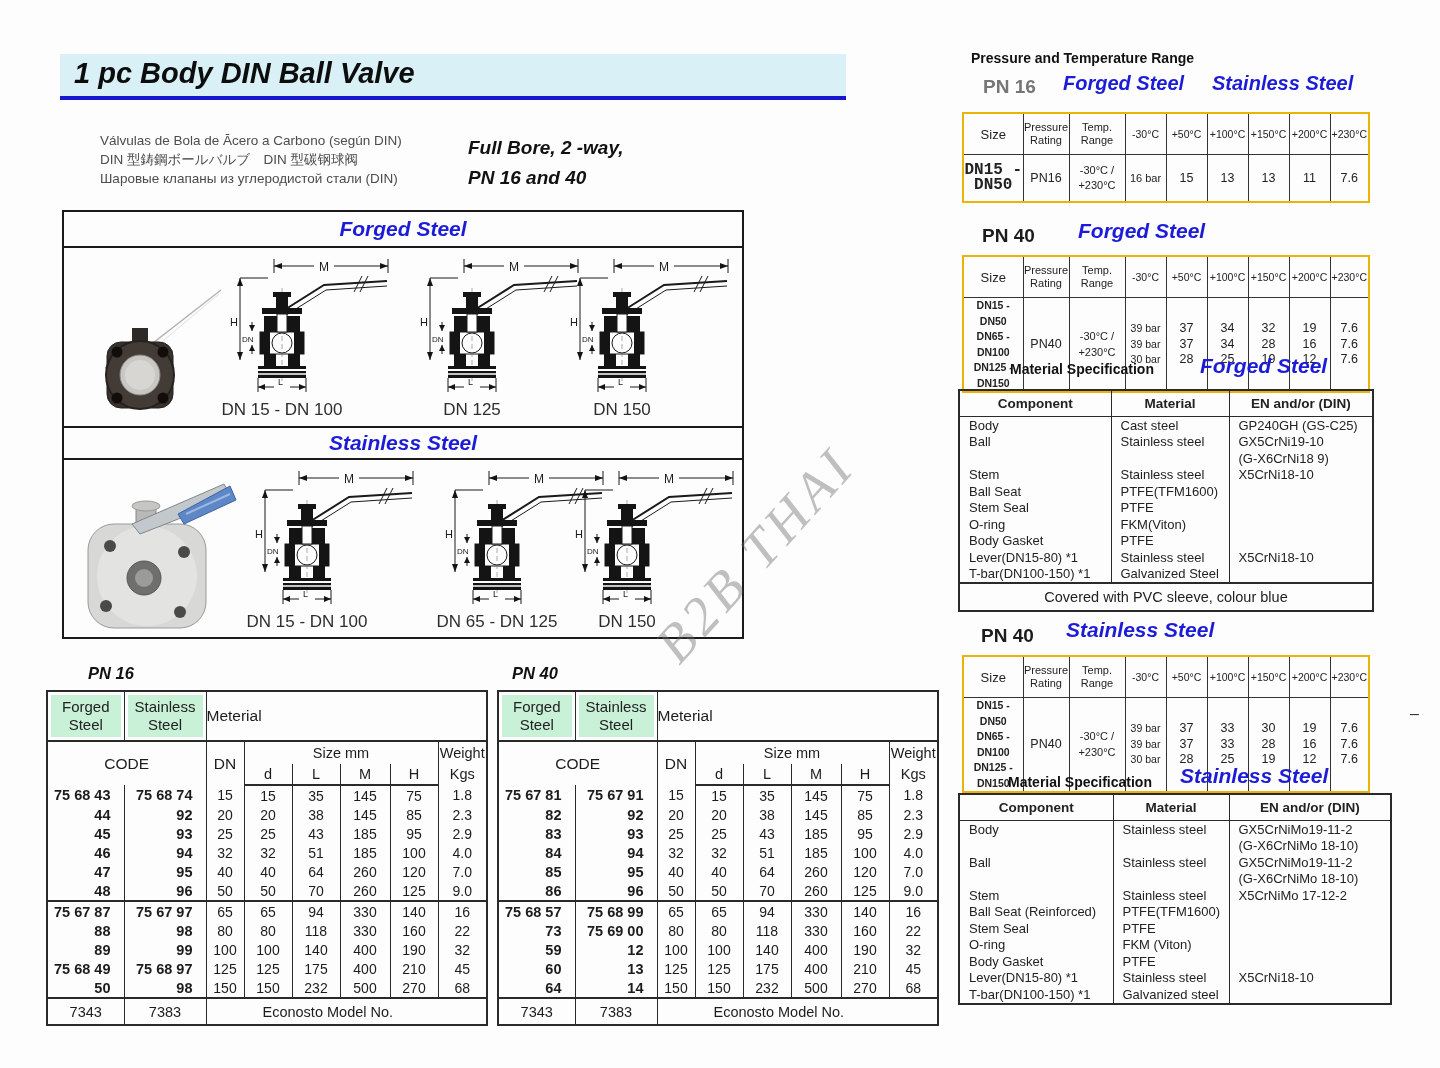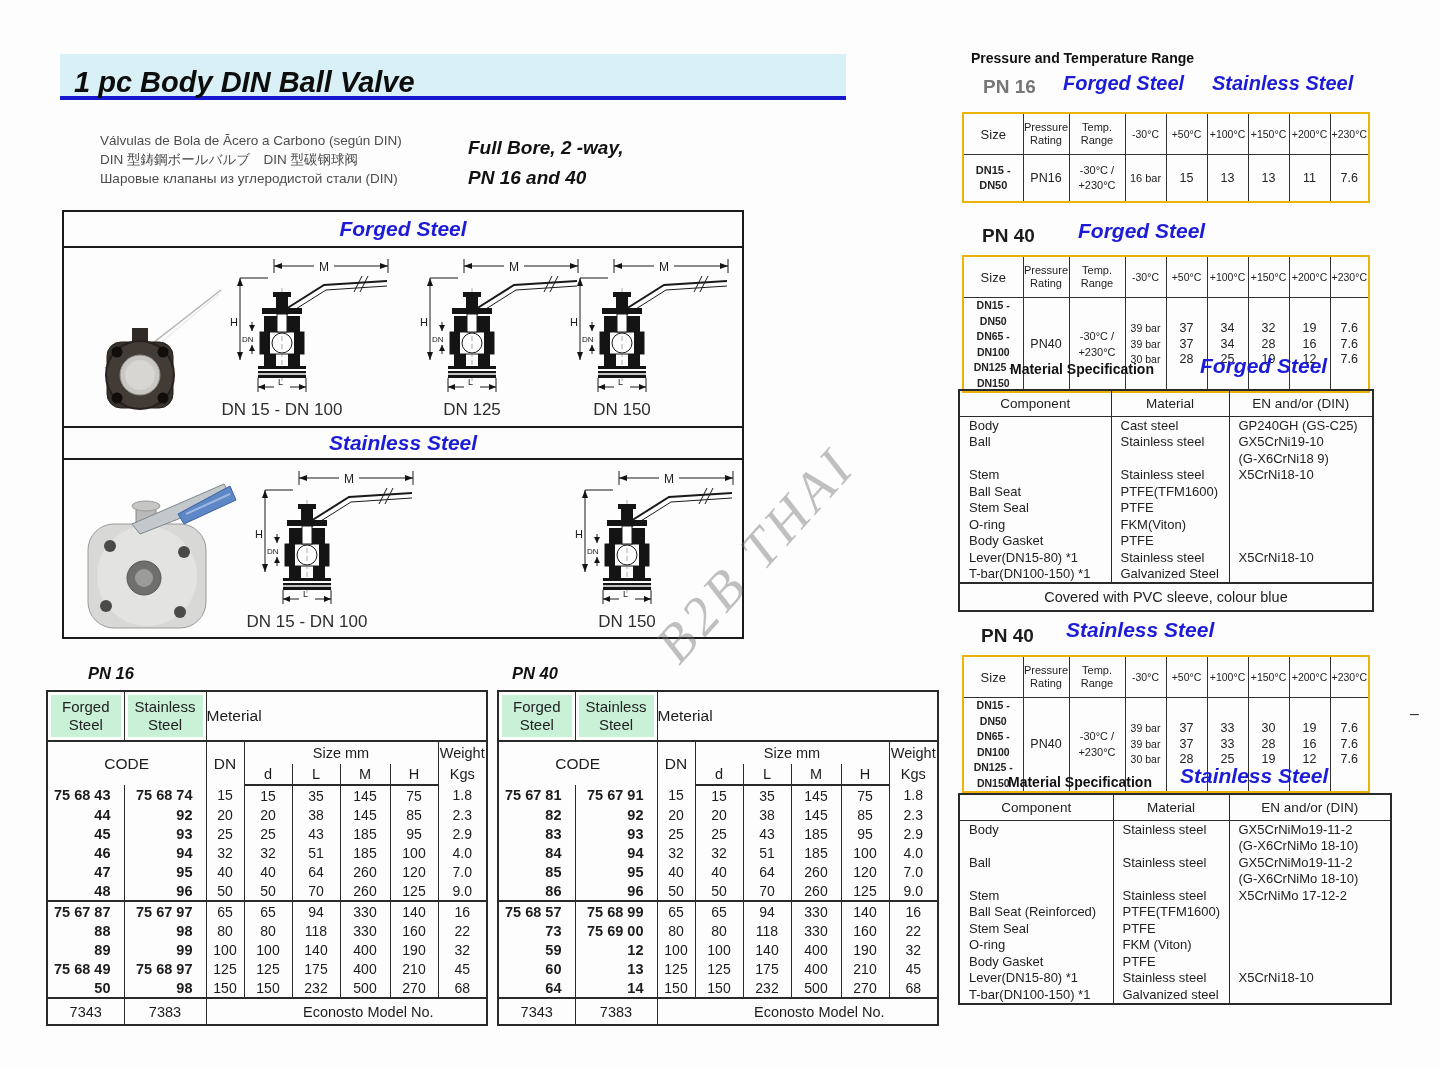--- a/index.html
+++ b/index.html
@@ -3,21 +3,21 @@
 <meta charset="utf-8">
 <style>
   html,body{margin:0;padding:0;}
   .page{position:relative;width:1440px;height:1068px;background:#fdfdfd;
         font-family:"Liberation Sans",sans-serif;color:#1c1c1c;overflow:hidden;}
   .abs{position:absolute;}
 
   
   .title-band{left:60px;top:54px;width:786px;height:42px;background:#d9f1f6;
               border-bottom:4px solid #1717cf;}
-  .title-text{padding:12px 0 0 14px;font-size:29px;font-weight:bold;font-style:italic;color:#0d0d0d;}
+  .title-text{padding:3px 0 0 14px;font-size:29px;font-weight:bold;font-style:italic;color:#0d0d0d;}
   .desc{left:100px;top:131px;font-size:13.5px;line-height:19px;color:#4c4c4c;}
   .subtitle{left:468px;top:133px;font-size:19px;font-weight:bold;font-style:italic;line-height:30px;color:#111;}
 
   .blue-script{color:#1c1cd8;font-weight:bold;font-style:italic;}
 
   
   .draw-box{left:62px;top:210px;width:682px;height:429px;border:2px solid #1a1a1a;box-sizing:border-box;}
   .steel-header{height:34px;border-bottom:2px solid #1a1a1a;display:flex;align-items:center;justify-content:center;
                 font-size:21px;}
   .ss-head{border-top:2px solid #1a1a1a;height:30px;}
@@ -41,43 +41,43 @@
              text-align:center;font-size:15px;line-height:18px;color:#222;}
   .meterial-cell{text-align:left;padding-left:48px;font-size:15.5px;}
   .rs{border-bottom:2px solid #2a2a2a;font-size:15.5px;text-align:center;vertical-align:middle;}
   .weight-head{font-size:14.5px;line-height:21px;white-space:pre-line;}
   .sizemm-head{height:22px;border-bottom:1px solid #2a2a2a;font-size:14.5px;text-align:center;}
   .sub-head th{height:20px;border-bottom:2px solid #2a2a2a;font-size:14.5px;text-align:center;}
   .body-rows td{height:19px;font-size:14px;text-align:center;}
   .body-rows td:nth-child(1),.body-rows td:nth-child(2){font-weight:bold;text-align:right;padding-right:13px;font-size:14.5px;}
   tbody.grp2 tr:first-child td{border-top:2px solid #2a2a2a;}
   .footer-row td{border-top:2px solid #2a2a2a;height:25px;font-size:14.5px;text-align:center;}
-  .footer-row td.footer-label{text-align:center;padding-left:44px;}
+  .footer-row td.footer-label{text-align:left;padding-left:56px;}
 
   
   .section-head{font-size:14px;font-weight:bold;color:#111;}
   .pn-big{font-size:19px;font-weight:bold;}
   .pn-gray{color:#767676;}
   .blue-big{font-size:20px;}
 
   .pt-table{border-collapse:collapse;table-layout:fixed;border:2px solid #eab308;color:#222;}
   .pt-table th,.pt-table td{border:1px solid #333;text-align:center;white-space:pre-line;padding:0;}
   .pt-table thead th{height:40px;font-weight:normal;font-size:10.5px;line-height:13px;}
   .pt-table thead th.size-h{font-size:13px;}
   .pt-table thead th.two-h{font-size:11px;}
   .pt16-t tbody td{height:46px;font-size:12.5px;line-height:15px;}
-  .pt16-t tbody td.c0{font-weight:bold;font-size:11px;}
+  .pt16-t tbody td.c0{font-weight:bold;font-size:16px;font-family:Liberation Mono, monospace;}
   .pt16-t tbody td.c2,.pt16-t tbody td.c3{font-size:11px;}
   .pn40-t tbody td{height:58px;font-size:12.5px;line-height:15.5px;}
   .pn40-t tbody td.c0{font-weight:bold;font-size:10.5px;}
   .pn40-t tbody td.c3{font-size:10.5px;}
   .pn40-t tbody td.c2{font-size:11px;}
 
   .spec-table{border-collapse:collapse;table-layout:fixed;border:2px solid #2a2a2a;color:#222;}
-  .spec-table th{border:1px solid #2a2a2a;height:23px;font-size:13.5px;font-weight:normal;text-align:center;}
+  .spec-table th{border:1px solid #2a2a2a;height:23px;font-size:13.5px;font-weight:bold;text-align:center;}
   .spec-table td{border-left:1px solid #2a2a2a;border-right:1px solid #2a2a2a;border-top:none;border-bottom:none;
                  font-size:13px;height:16.5px;padding:0 0 0 9px;text-align:left;white-space:nowrap;overflow:hidden;}
   .spec-footer td{border-top:2px solid #2a2a2a;height:26px;text-align:center;font-size:14.5px;padding:0;}
   .stray-dash{font-size:16px;color:#333;}
 </style>
 </head>
 <body>
 
 <svg width="0" height="0" style="position:absolute">
   <defs>
@@ -209,20 +209,26 @@
         <line x1="112" y1="42" x2="156" y2="22" stroke="#9db8e0" stroke-width="2"></line>
         <circle cx="70" cy="106" r="17" fill="#6f6f6d" stroke="#565654"></circle>
         <circle cx="70" cy="106" r="9" fill="#9b9b99"></circle>
       </svg>
       <div class="schem" style="left:185px;top:6px">
         <svg width="170" height="145">
             <use href="#schematic"></use>
           </svg>
         <div class="cap">DN 15 - DN 100</div>
       </div>
+      <div class="schem" style="left:375px;top:6px">
+        <svg width="170" height="145">
+            <use href="#schematic"></use>
+          </svg>
+        <div class="cap">DN 65 - DN 125</div>
+      </div>
       <div class="schem" style="left:505px;top:6px">
         <svg width="170" height="145">
             <use href="#schematic"></use>
           </svg>
         <div class="cap">DN 150</div>
       </div>
     </div>
   </div>
 
   <div class="abs watermark">B2B THAI</div>

